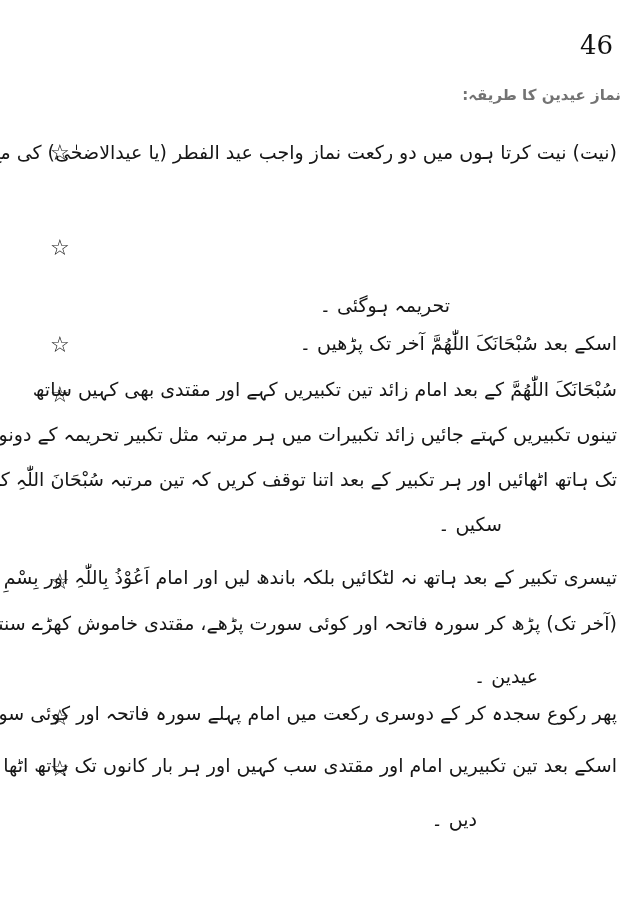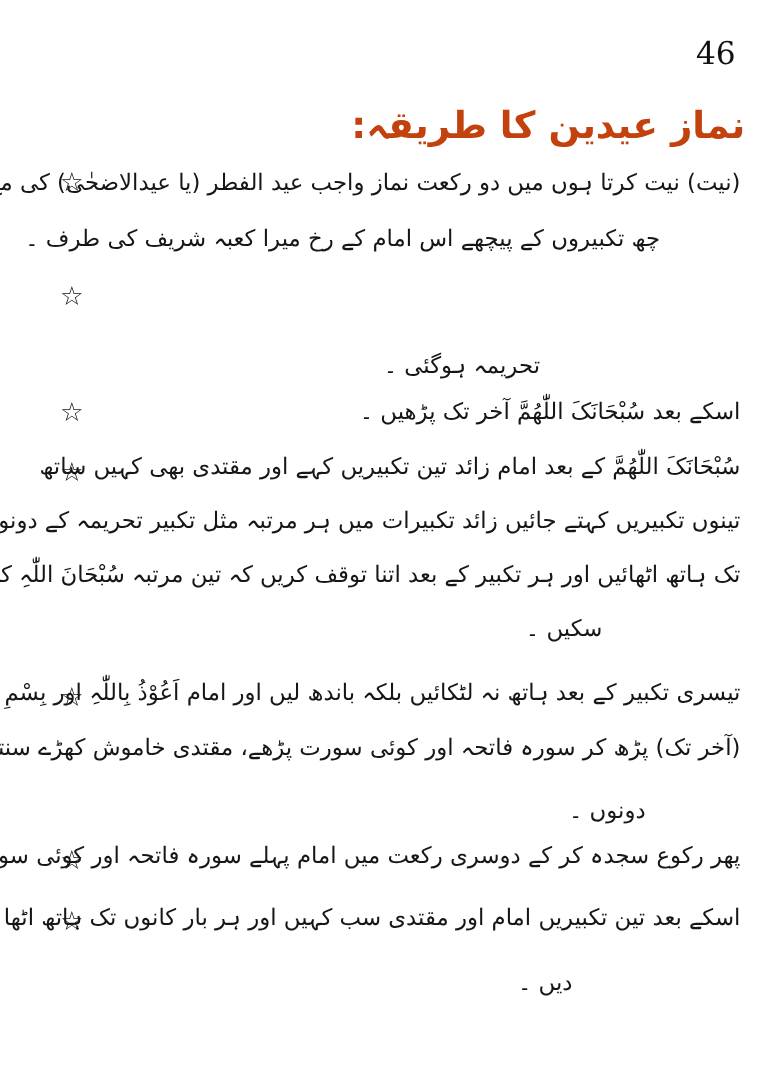--- a/index.html
+++ b/index.html
@@ -20,24 +20,24 @@
     font-family: "DejaVu Serif", serif;
     font-size: 26px;
     color: #111;
   }
   .heading {
     position: absolute;
     top: 86px;
     right: 22px;
     direction: rtl;
     unicode-bidi: plaintext;
-    font-size: 31px;
+    font-size: 15px;
     font-weight: bold;
     white-space: nowrap;
-    color: #c2410c;
+    color: #737373;
   }
   .star {
     position: absolute;
     left: 50px;
     font-size: 22px;
     line-height: 1;
     color: #111;
   }
   .line {
     position: absolute;
@@ -54,38 +54,37 @@
 <body>
 
 <div class="page">
 
   <div class="pageno">46</div>
 
   <div class="heading">نماز عیدین کا طریقہ:</div>
 
   <span class="star" style="top:142px;">☆</span>
   <div class="line" style="top:139px; right:26px;">(نیت) نیت کرتا ہوں میں دو رکعت نماز واجب عید الفطر (یا عیدالاضحٰی) کی مع واجب</div>
-  <div class="line" style="top:186px; right:93px;">چھ تکبیروں کے پیچھے اس امام کے رخ میرا کعبہ شریف کی طرف ۔</div>
 
   <span class="star" style="top:237px;">☆</span>
   <div class="line" style="top:281px; right:193px;margin-top:11px;">تحریمہ ہوگئی ۔</div>
 
   <span class="star" style="top:334px;">☆</span>
   <div class="line" style="top:330px; right:26px;">اسکے بعد سُبْحَانَکَ اللّٰھُمَّ آخر تک پڑھیں ۔</div>
 
   <span class="star" style="top:384px;">☆</span>
   <div class="line" style="top:376px; right:26px;">سُبْحَانَکَ اللّٰھُمَّ کے بعد امام زائد تین تکبیریں کہے اور مقتدی بھی کہیں ساتھ</div>
   <div class="line" style="top:421px; right:26px;">تینوں تکبیریں کہتے جائیں زائد تکبیرات میں ہر مرتبہ مثل تکبیر تحریمہ کے دونوں کانوں</div>
   <div class="line" style="top:466px; right:26px;">تک ہاتھ اٹھائیں اور ہر تکبیر کے بعد اتنا توقف کریں کہ تین مرتبہ سُبْحَانَ اللّٰہِ کہہ</div>
   <div class="line" style="top:511px; right:141px;">سکیں ۔</div>
 
   <span class="star" style="top:571px;">☆</span>
   <div class="line" style="top:564px; right:26px;">تیسری تکبیر کے بعد ہاتھ نہ لٹکائیں بلکہ باندھ لیں اور امام اَعُوْذُ بِاللّٰہِ اور بِسْمِ اللّٰہِ</div>
   <div class="line" style="top:610px; right:26px;">(آخر تک) پڑھ کر سورہ فاتحہ اور کوئی سورت پڑھے، مقتدی خاموش کھڑے سنتے</div>
-  <div class="line" style="top:663px; right:105px;">دونوں ۔</div>
+  <div class="line" style="top:663px; right:105px;">عیدین ۔</div>
 
   <span class="star" style="top:707px;">☆</span>
   <div class="line" style="top:700px; right:26px;">پھر رکوع سجدہ کر کے دوسری رکعت میں امام پہلے سورہ فاتحہ اور کوئی سورت پڑھے</div>
 
   <span class="star" style="top:758px;">☆</span>
   <div class="line" style="top:752px; right:26px;">اسکے بعد تین تکبیریں امام اور مقتدی سب کہیں اور ہر بار کانوں تک ہاتھ اٹھا کر چھوڑ</div>
   <div class="line" style="top:806px; right:166px;">دیں ۔</div>
 
 </div>
 

